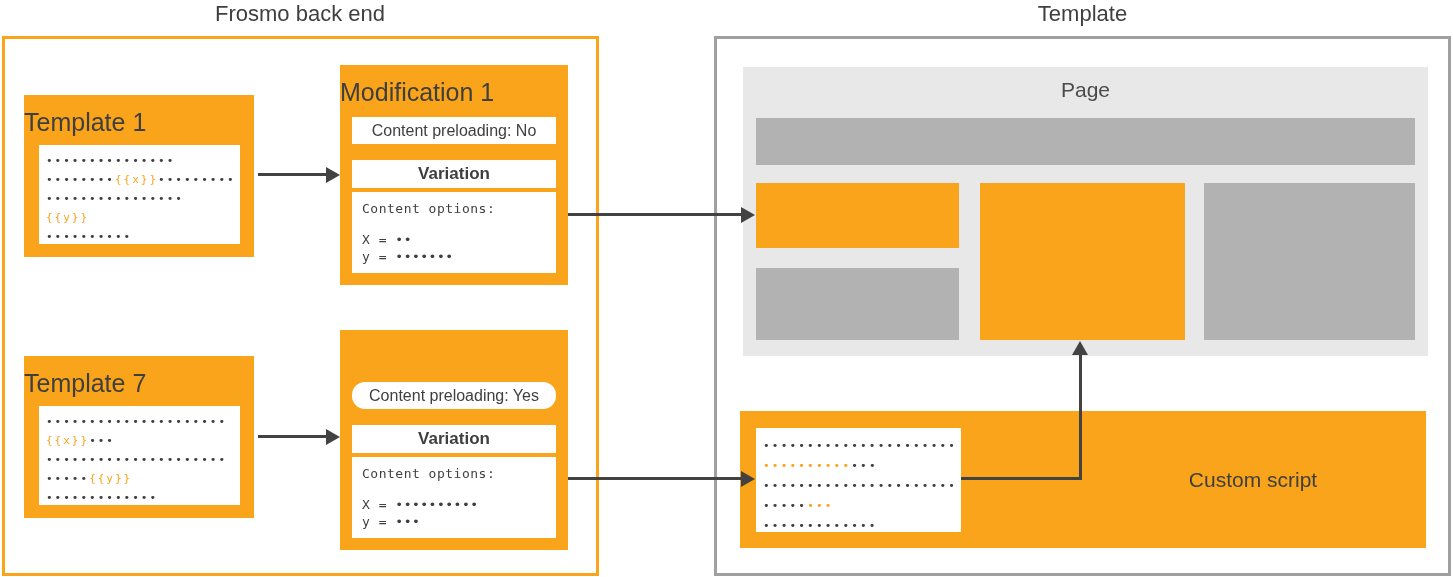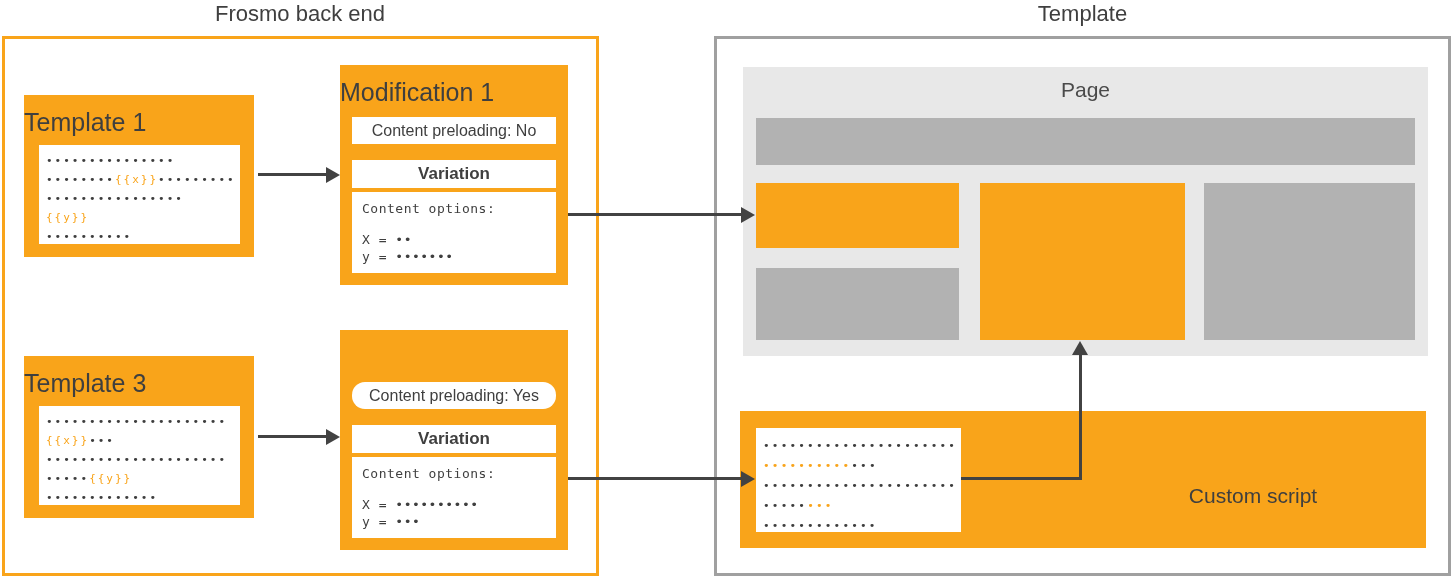--- a/index.html
+++ b/index.html
@@ -36,21 +36,21 @@
     color:var(--dark,#3F3F3F);padding:8px 10px;line-height:17px;white-space:nowrap;
   }
   .mono-gap{height:14px;}
   .page-box{position:absolute;background:var(--page_bg,#E8E8E8);}
   .page-title{font-size:21px;text-align:center;padding-top:11px;color:#4A4A4A;}
   .gray-block{position:absolute;background:var(--block_gray,#B2B2B2);}
   .orange-block{position:absolute;background:var(--orange,#F9A41A);}
   .script-bar{position:absolute;background:var(--orange,#F9A41A);}
   .script-label{
     position:absolute;left:340px;right:0;top:57px;text-align:center;
-    font-size:21px;color:var(--dark,#3F3F3F);margin-top:16px;
+    font-size:21px;color:var(--dark,#3F3F3F);
   }
   .arrow-line-h{position:absolute;height:3px;background:var(--arrow,#424242);}
   .arrow-line-v{position:absolute;width:3px;background:var(--arrow,#424242);}
   .arrow-head-right{
     position:absolute;width:0;height:0;
     border-left:14px solid var(--arrow,#424242);
     border-top:8px solid transparent;border-bottom:8px solid transparent;
   }
   .arrow-head-up{
     position:absolute;width:0;height:0;
@@ -77,21 +77,21 @@
           <div><span class="seg-d">•••••••••••••••</span></div>
           <div><span class="seg-d">••••••••</span><span class="seg-o">{{x}}</span><span class="seg-d">•••••••••</span></div>
           <div><span class="seg-d">••••••••••••••••</span></div>
           <div><span class="seg-o">{{y}}</span></div>
           <div><span class="seg-d">••••••••••</span></div>
         </div>
     </div>
   </div>
 
   <div class="obox" style="left:24px;top:356px;width:230px;height:162px;">
-    <div class="obox-title">Template 3</div>
+    <div class="obox-title">Template 7</div>
     <div class="whitebox" style="left:15px;top:50px;width:201px;height:99px;">
       <div class="code">
           <div><span class="seg-d">•••••••••••••••••••••</span></div>
           <div><span class="seg-o">{{x}}</span><span class="seg-d">•••</span></div>
           <div><span class="seg-d">•••••••••••••••••••••</span></div>
           <div><span class="seg-d">•••••</span><span class="seg-o">{{y}}</span></div>
           <div><span class="seg-d">•••••••••••••</span></div>
         </div>
     </div>
   </div>

